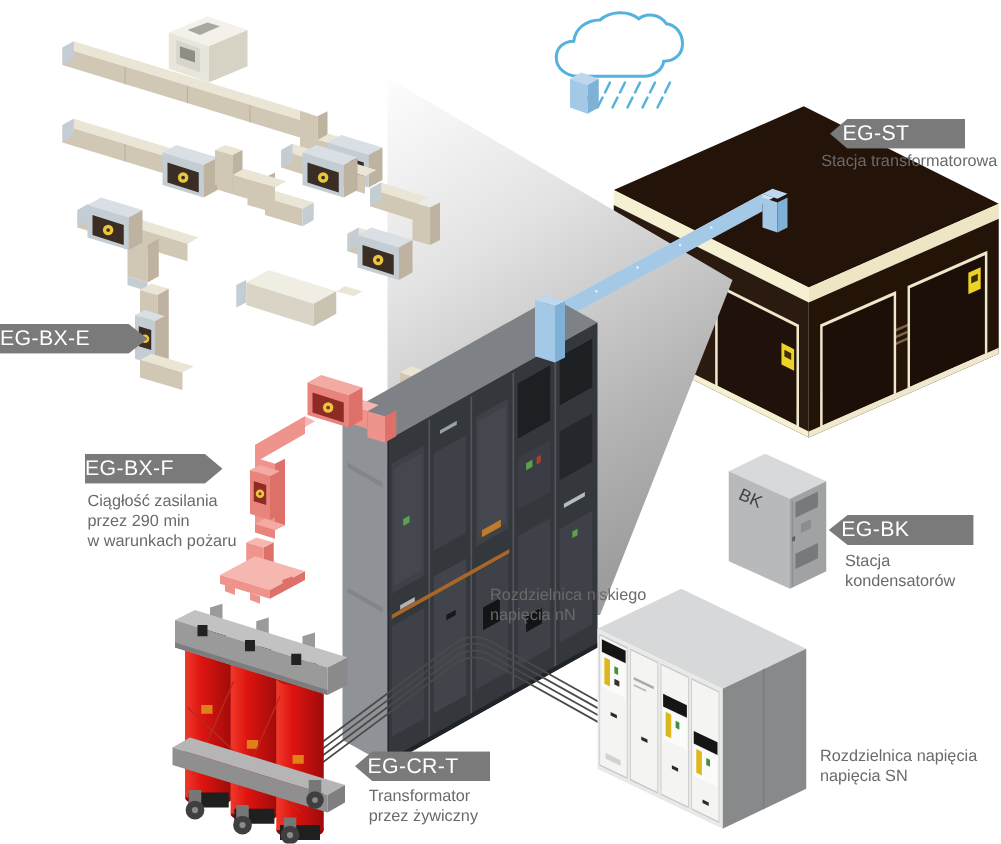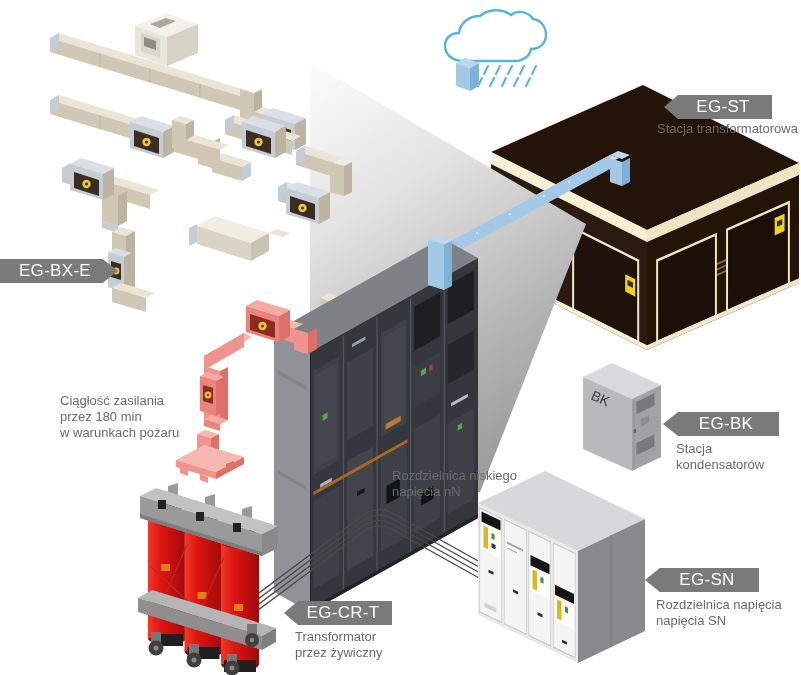--- a/index.html
+++ b/index.html
@@ -3,21 +3,21 @@
 <meta charset="utf-8">
 <style>
   html,body{margin:0;padding:0;background:#fff;}
   .stage{
     position:relative;width:801px;height:675px;overflow:hidden;
     background:#fff;font-family:"Liberation Sans",sans-serif;
   }
   .stage svg{position:absolute;left:0;top:0;}
   .tag{
     position:absolute;height:24px;line-height:24px;background:#7a7a7a;color:#fff;
-    font-size:17px;text-align:center;letter-spacing:.3px;
+    font-size:17px;letter-spacing:.3px;
   }
   .tag-left{clip-path:polygon(0 50%,13% 0,100% 0,100% 100%,13% 100%);padding-left:10px;}
   .tag-right{clip-path:polygon(0 0,87% 0,100% 50%,87% 100%,0 100%);padding-right:8px;}
   .desc{position:absolute;font-size:13px;color:#6a6a6a;line-height:16px;white-space:nowrap;}
   
   .bw-beige{--t:#ebe5d6;--f:#d0c7b4;--s:#bdb3a0;--c:#c4cdd4;--ct:#d9dfe4;--p:#3a2d24;--d:#e9c63c;}
   .bw-red{--t:#f7b7b1;--f:#ee948c;--s:#dd7169;--c:#e8847c;--ct:#f3aaa3;--p:#8e2b24;--d:#e9c63c;}
   .bw-blue{--t:#cfe3f4;--f:#a3c9e7;--s:#7fb0d6;--c:#8fbcdd;--ct:#bdd8ee;--p:#3a5f7d;--d:#e8f2fa;}
 </style>
 </head>
@@ -418,38 +418,38 @@
   </g>
 </svg>
 
   <div class="tag tag-left" style="left:664px;top:95px;width:98px">EG-ST</div>
   <div class="desc" style="left:657px;top:121px">
     <div>Stacja transformatorowa</div>
   </div>
 
   <div class="tag tag-right" style="left:0px;top:259px;width:110px">EG-BX-E</div>
 
-  <div class="desc" style="left:60px;top:393px">
+  <div class="tag tag-right" style="left:68px;top:363px;width:102px">EG-BX-F</div>
+  <div class="desc" style="left:70px;top:393px">
     <div>Ciągłość zasilania</div>
-    <div>przez 180 min</div>
+    <div>przez 290 min</div>
     <div>w warunkach pożaru</div>
   </div>
 
   <div class="desc" style="left:392px;top:468px">
     <div>Rozdzielnica niskiego</div>
     <div>napięcia nN</div>
   </div>
 
   <div class="tag tag-left" style="left:663px;top:412px;width:106px">EG-BK</div>
   <div class="desc" style="left:676px;top:441px">
     <div>Stacja</div>
     <div>kondensatorów</div>
   </div>
 
-  <div class="tag tag-left" style="left:645px;top:568px;width:104px">EG-SN</div>
   <div class="desc" style="left:656px;top:597px">
     <div>Rozdzielnica napięcia</div>
     <div>napięcia SN</div>
   </div>
 
   <div class="tag tag-left" style="left:284px;top:601px;width:98px">EG-CR-T</div>
   <div class="desc" style="left:295px;top:629px">
     <div>Transformator</div>
     <div>przez żywiczny</div>
   </div>

